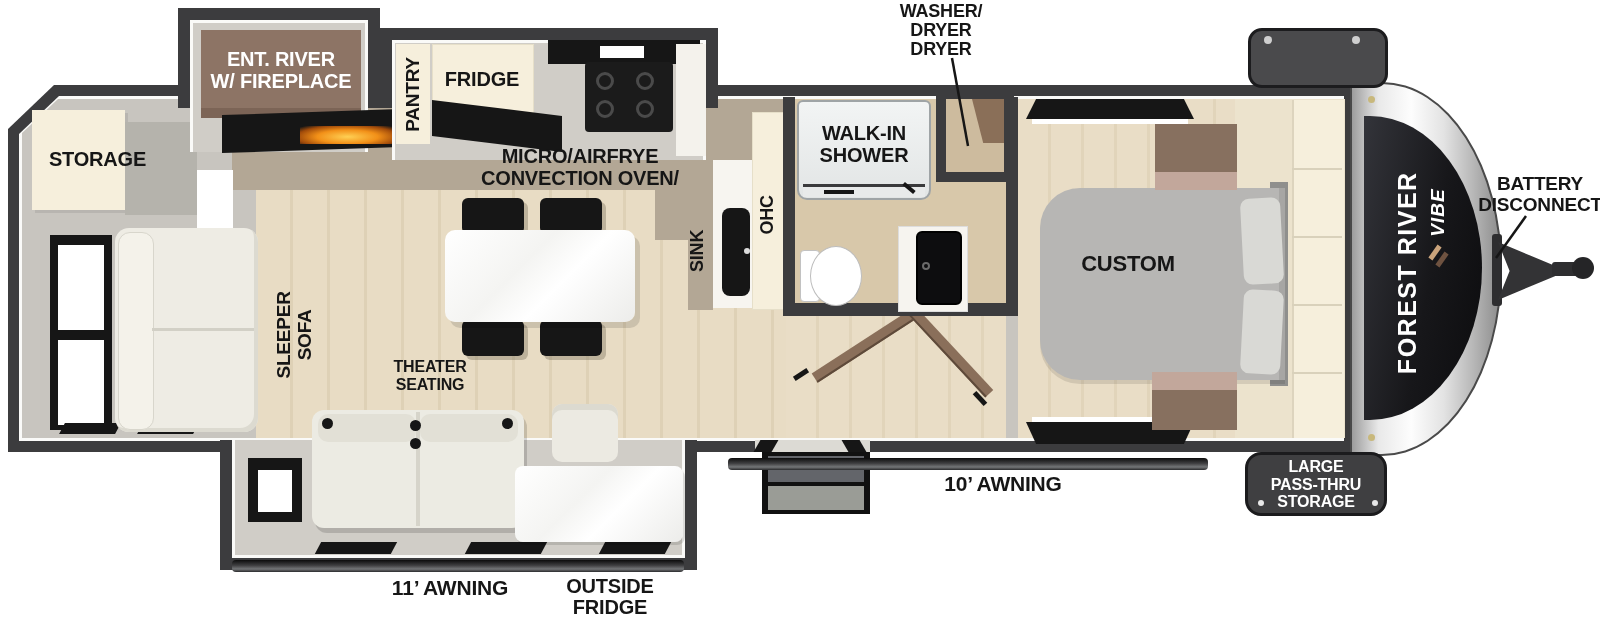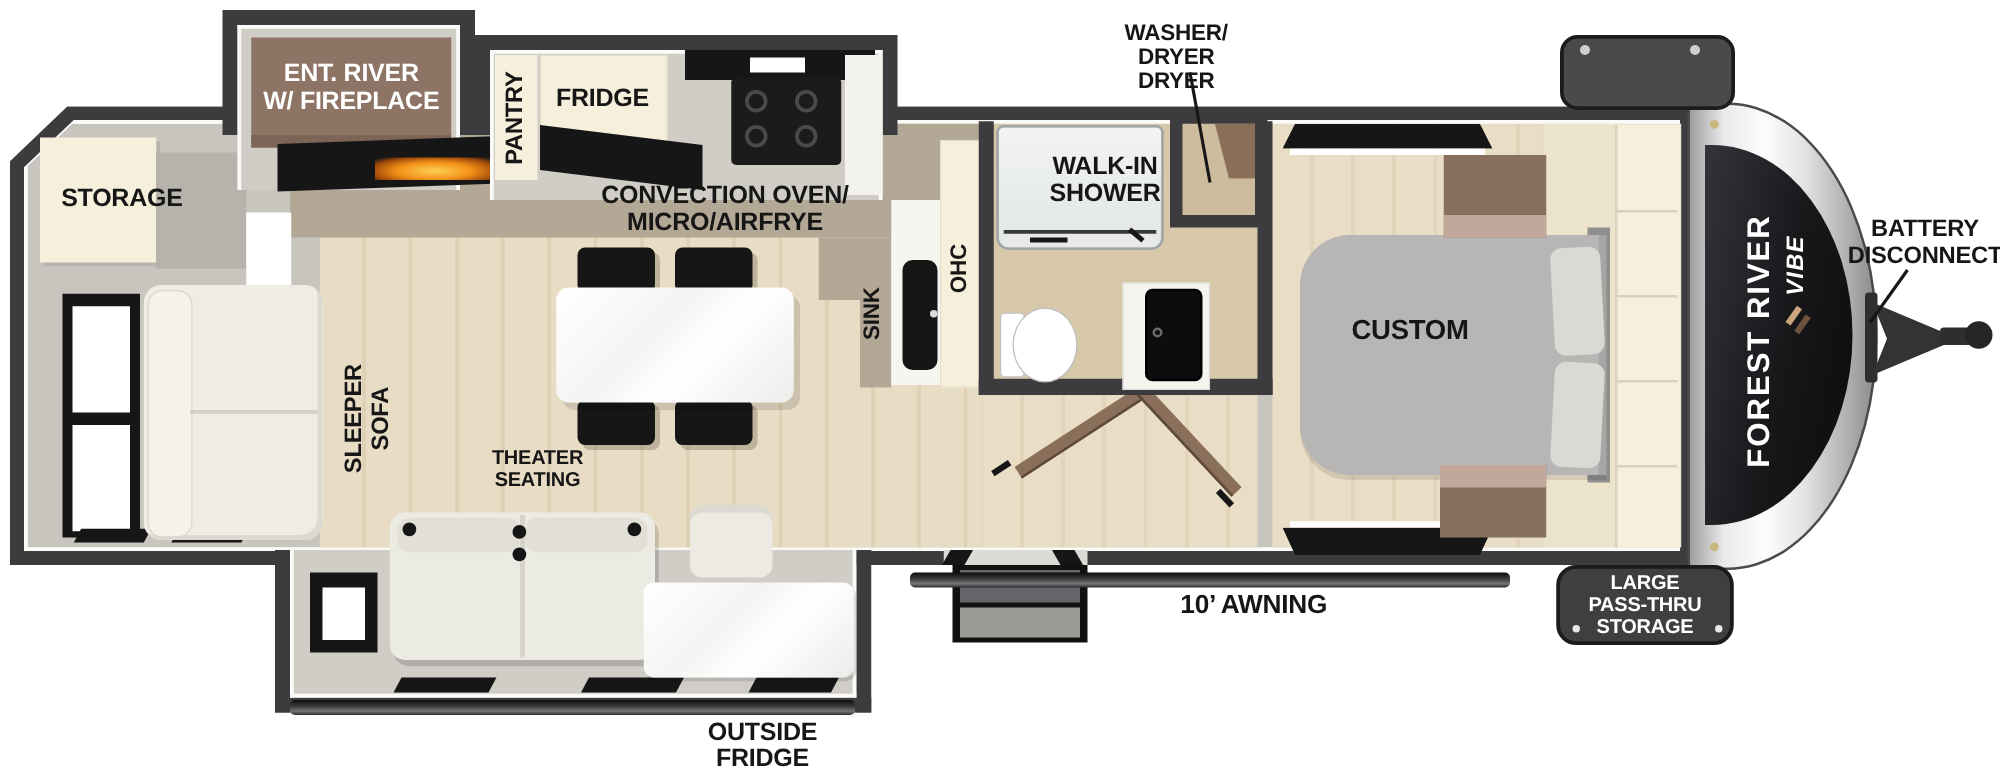--- a/index.html
+++ b/index.html
@@ -77,22 +77,22 @@
   <div class="a blackbox" style="left:548px;top:40px;width:152px;height:24px;"></div>
   <div class="a" style="left:600px;top:46px;width:44px;height:12px;background:#ffffff;"></div>
   <div class="a" style="left:585px;top:62px;width:88px;height:70px;background:#1b1b1b;border-radius:4px;"></div>
   <div class="a dot" style="left:596px;top:72px;width:18px;height:18px;border:3px solid #4a4a4a;box-sizing:border-box;"></div>
   <div class="a dot" style="left:636px;top:72px;width:18px;height:18px;border:3px solid #4a4a4a;box-sizing:border-box;"></div>
   <div class="a dot" style="left:596px;top:100px;width:18px;height:18px;border:3px solid #4a4a4a;box-sizing:border-box;"></div>
   <div class="a dot" style="left:636px;top:100px;width:18px;height:18px;border:3px solid #4a4a4a;box-sizing:border-box;"></div>
   <div class="a" style="left:676px;top:44px;width:30px;height:112px;background:#f4f2ec;"></div>
 
   <div class="lbl a" style="left:455px;top:145px;width:250px;font-size:20px;">
+    <div>MICRO/AIRFRYE</div>
     <div>CONVECTION OVEN/</div>
-    <div>MICRO/AIRFRYE</div>
   </div>
 
   <div class="a blackbox" style="left:462px;top:198px;width:62px;height:36px;border-radius:6px;box-shadow:4px 4px 0 rgba(110,100,80,0.35);"></div>
   <div class="a blackbox" style="left:540px;top:198px;width:62px;height:36px;border-radius:6px;box-shadow:4px 4px 0 rgba(110,100,80,0.35);"></div>
   <div class="a blackbox" style="left:462px;top:320px;width:62px;height:36px;border-radius:6px;box-shadow:4px 4px 0 rgba(110,100,80,0.35);"></div>
   <div class="a blackbox" style="left:540px;top:320px;width:62px;height:36px;border-radius:6px;box-shadow:4px 4px 0 rgba(110,100,80,0.35);"></div>
   <div class="a marble" style="left:445px;top:230px;width:190px;height:92px;border-radius:10px;box-shadow:5px 6px 0 rgba(0,0,0,0.12);"></div>
 
   <div class="a" style="left:713px;top:160px;width:40px;height:148px;background:#f7f5f0;"></div>
   <div class="a blackbox" style="left:722px;top:208px;width:28px;height:88px;border-radius:8px;"></div>
@@ -143,36 +143,36 @@
 
   <div class="a" style="left:795px;top:99px;width:211px;height:205px;background:#d8c8aa;"></div>
   <div class="a wallfill" style="left:783px;top:97px;width:12px;height:219px;"></div>
   <div class="a wallfill" style="left:783px;top:303px;width:235px;height:13px;"></div>
   <div class="a wallfill" style="left:1006px;top:97px;width:12px;height:219px;"></div>
 
   <div class="a" style="left:797px;top:100px;width:134px;height:100px;background:linear-gradient(180deg,#f2f4f4,#e2e5e5);border:2px solid #9fa4a6;border-radius:6px 6px 10px 10px;box-sizing:border-box;"></div>
   <div class="a" style="left:803px;top:184px;width:122px;height:13px;background:#e8eaea;border-top:3px solid #3a3a3c;box-sizing:border-box;"></div>
   <div class="a blackbox" style="left:824px;top:190px;width:30px;height:4px;"></div>
   <div class="a blackbox" style="left:902px;top:186px;width:14px;height:4px;transform:rotate(40deg);"></div>
-  <div class="lbl a" style="left:795px;top:122px;width:138px;font-size:20px;padding-left:20px;">
+  <div class="lbl a" style="left:795px;top:122px;width:138px;font-size:20px;">
     <div>WALK-IN</div>
     <div>SHOWER</div>
   </div>
 
   <div class="a" style="left:800px;top:250px;width:18px;height:50px;background:#ffffff;border:1px solid #c2c2c2;border-radius:4px;"></div>
   <div class="a" style="left:810px;top:246px;width:50px;height:58px;background:#ffffff;border:1px solid #bdbdbd;border-radius:50%;"></div>
 
   <div class="a" style="left:898px;top:226px;width:68px;height:84px;background:#f6f4ef;border:1px solid #ddd;"></div>
   <div class="a" style="left:916px;top:231px;width:46px;height:74px;background:#0d0d0f;border-radius:6px;border:2px solid #000;box-sizing:border-box;"></div>
   <div class="a dot" style="left:922px;top:262px;width:8px;height:8px;border:2px solid #6a6a6a;box-sizing:border-box;"></div>
 
   <div class="a wallfill" style="left:936px;top:92px;width:78px;height:90px;"></div>
   <div class="a" style="left:946px;top:99px;width:58px;height:73px;background:#cdbb9e;"></div>
   <div class="a" style="left:972px;top:99px;width:32px;height:44px;background:#8a6f58;clip-path:polygon(100% 0,100% 100%,35% 100%,0 0);"></div>
-  <div class="lbl a" style="left:880px;top:17px;width:122px;font-size:18px;line-height:1.05;">
+  <div class="lbl a" style="left:880px;top:2px;width:122px;font-size:18px;line-height:1.05;">
     <div>WASHER/</div>
     <div>DRYER</div>
     <div>DRYER</div>
   </div>
 
   <div class="a blackbox" style="left:1026px;top:99px;width:168px;height:20px;clip-path:polygon(6% 0,94% 0,100% 100%,0 100%);"></div>
   <div class="a" style="left:1032px;top:119px;width:156px;height:5px;background:#ffffff;"></div>
   <div class="a" style="left:1032px;top:417px;width:156px;height:5px;background:#ffffff;"></div>
   <div class="a blackbox" style="left:1026px;top:422px;width:168px;height:22px;clip-path:polygon(0 0,100% 0,94% 100%,6% 100%);"></div>
 
@@ -225,20 +225,21 @@
     <div>LARGE</div>
     <div>PASS-THRU</div>
     <div>STORAGE</div>
   </div>
   <div class="a dot" style="left:1258px;top:500px;width:6px;height:6px;background:#e8e8e8;"></div>
   <div class="a dot" style="left:1372px;top:500px;width:6px;height:6px;background:#e8e8e8;"></div>
 
   <div class="a" style="left:728px;top:458px;width:480px;height:12px;border-radius:4px;background:linear-gradient(180deg,#0c0c0c,#3f3f41 45%,#747678 75%,#2a2a2c);"></div>
   <div class="lbl a" style="left:898px;top:472px;width:210px;font-size:21px;">10’ AWNING</div>
   <div class="a" style="left:232px;top:560px;width:452px;height:12px;border-radius:4px;background:linear-gradient(180deg,#0c0c0c,#3f3f41 45%,#747678 75%,#2a2a2c);"></div>
+  <div class="lbl a" style="left:350px;top:576px;width:200px;font-size:21px;">11’ AWNING</div>
   <div class="lbl a" style="left:540px;top:576px;width:140px;font-size:20px;line-height:1.05;">
     <div>OUTSIDE</div>
     <div>FRIDGE</div>
   </div>
 
   <svg class="a" style="left:0;top:0;width:1600px;height:619px;pointer-events:none;" viewBox="0 0 1600 619">
     <line x1="952" y1="58" x2="968" y2="146" stroke="#161616" stroke-width="2.5"></line>
     <line x1="1526" y1="216" x2="1496" y2="258" stroke="#161616" stroke-width="2.5"></line>
   </svg>
 

